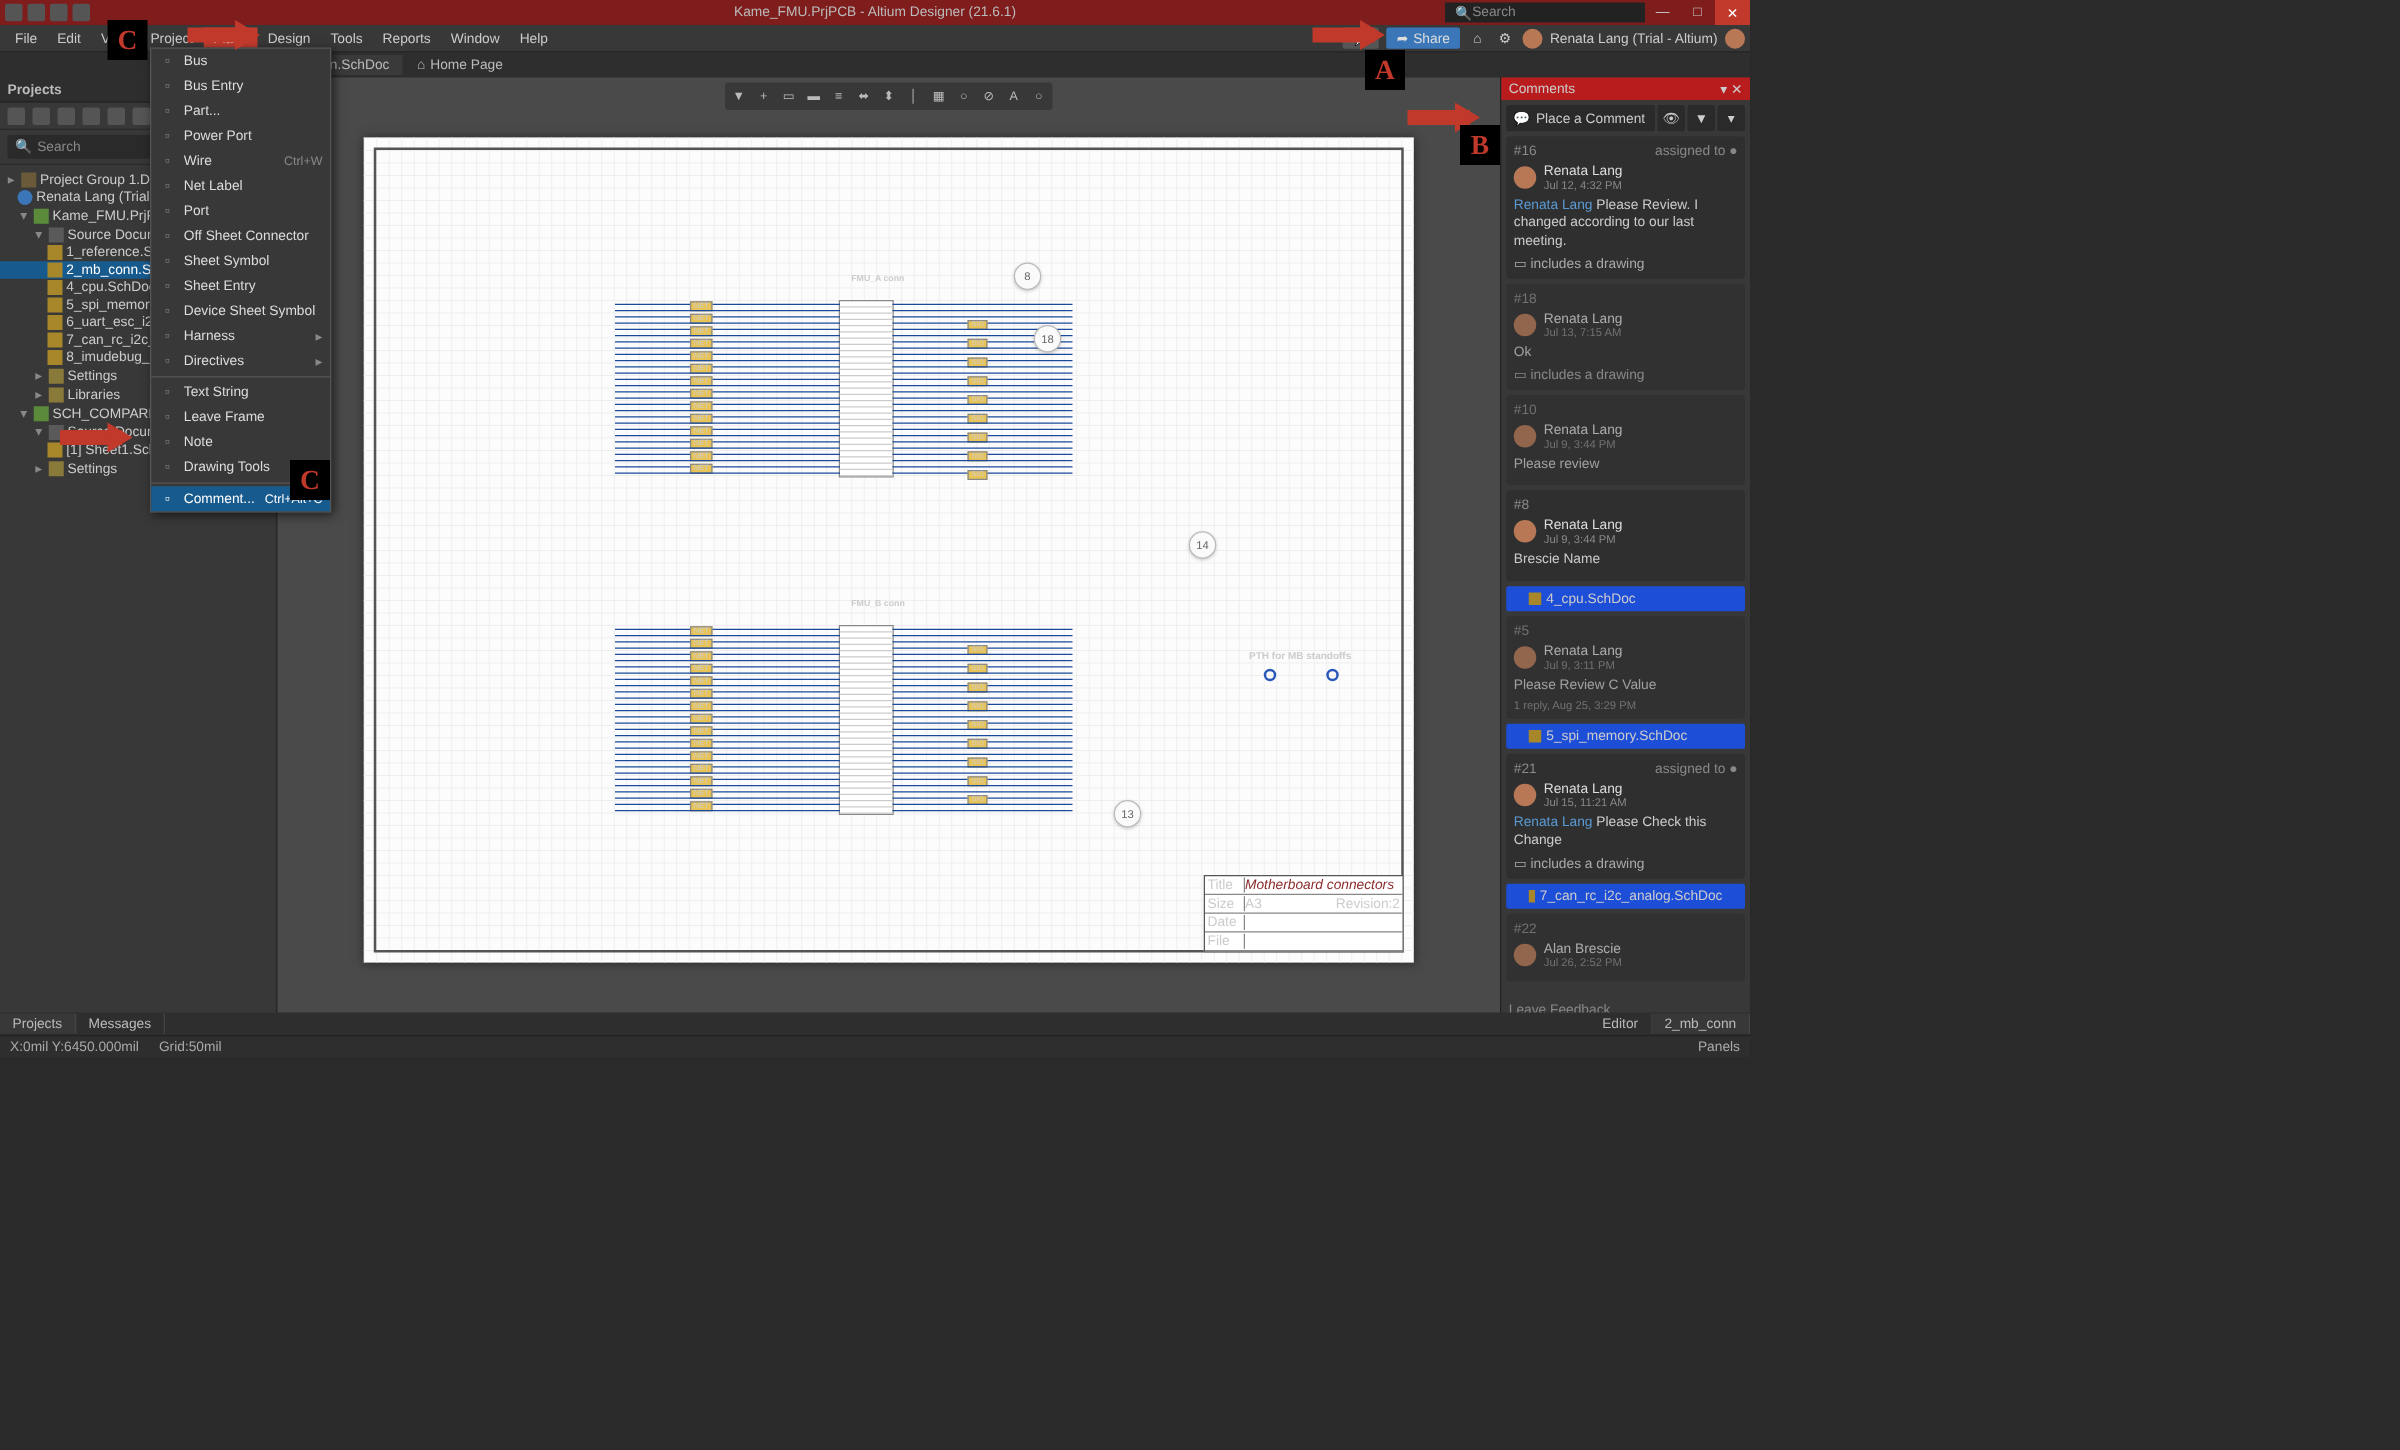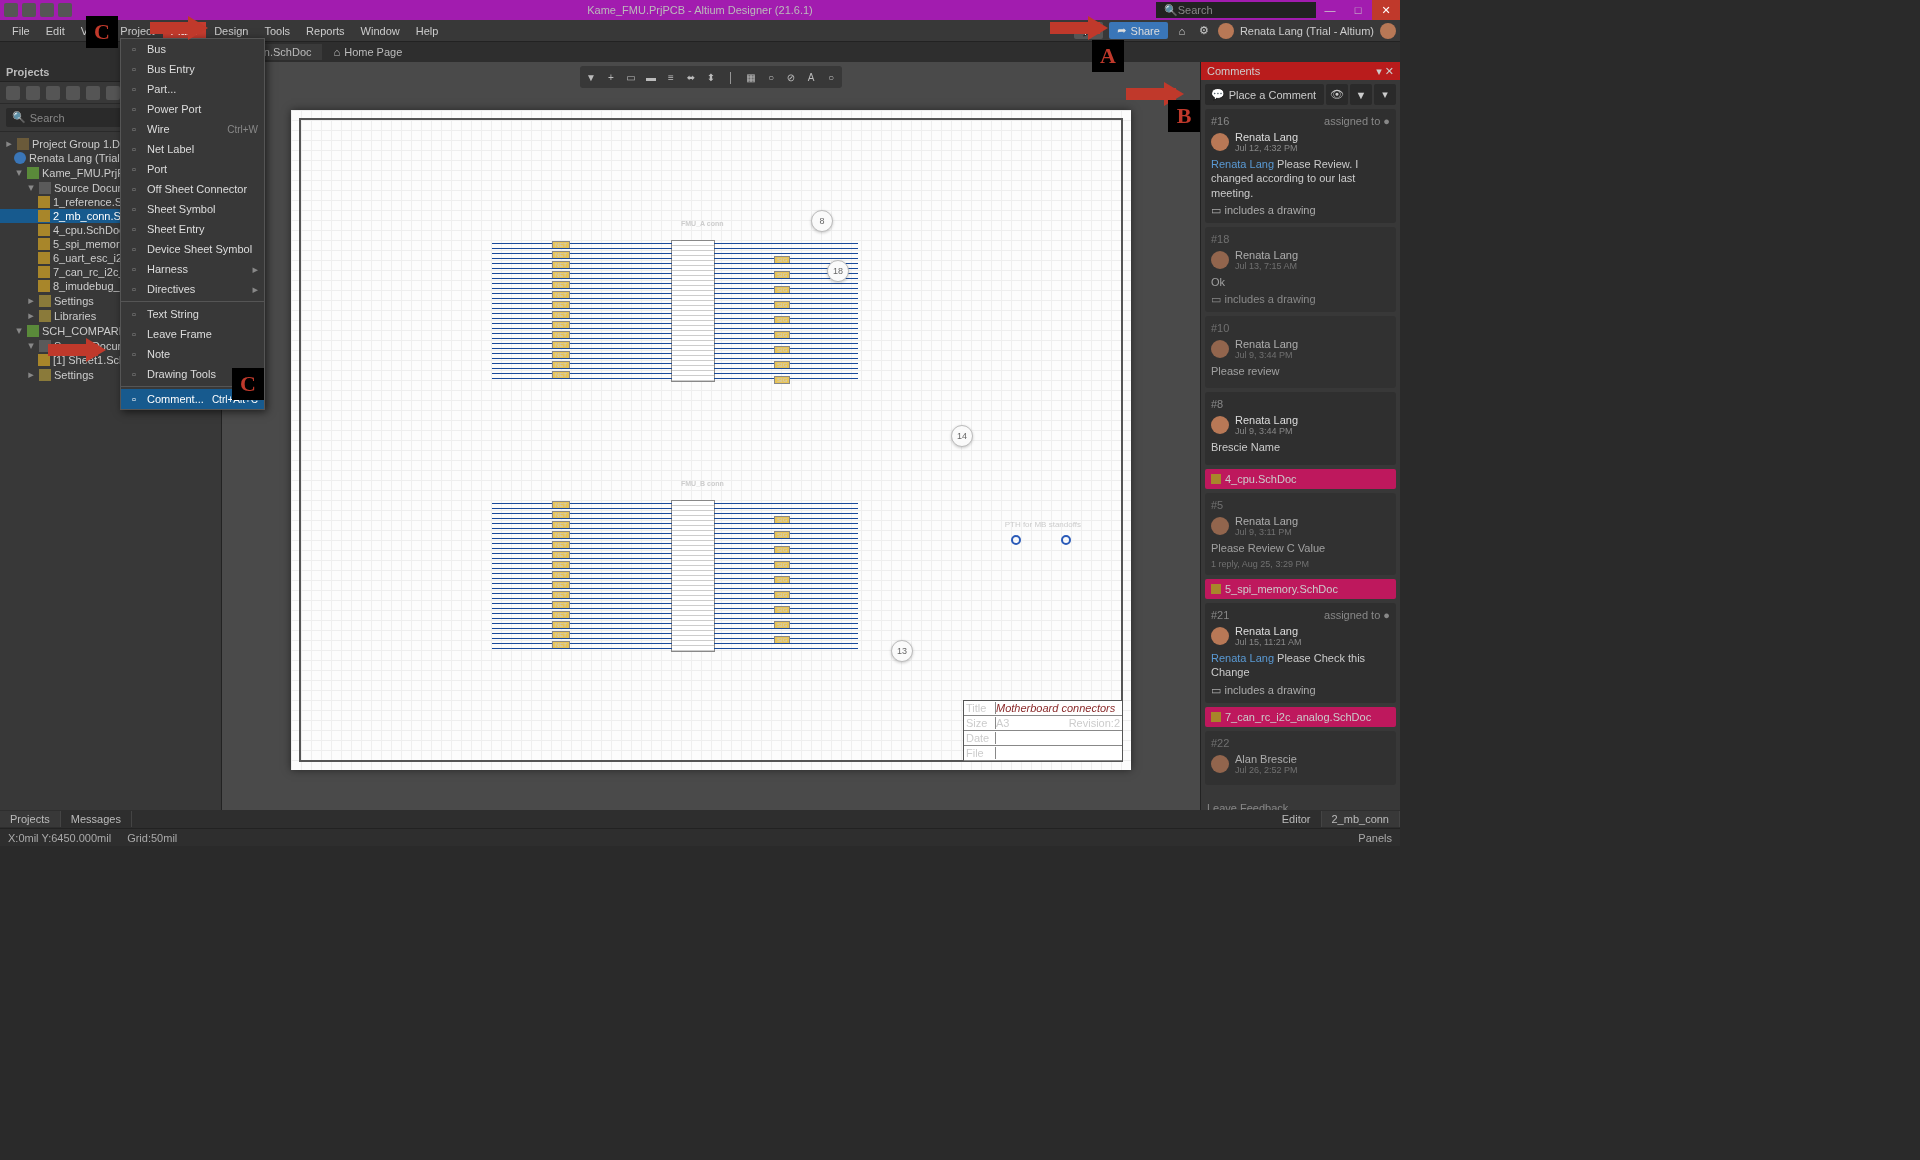--- a/index.html
+++ b/index.html
@@ -1,17 +1,17 @@
 <!DOCTYPE html>
 <html><head>
 <meta charset="utf-8">
 <style>
 *{margin:0;padding:0;box-sizing:border-box;font-family:"Segoe UI",Arial,sans-serif;font-size:11px;user-select:none}
 body{background:#2a2a2a;color:#ccc;width:1400px;height:846px;overflow:hidden;position:relative}
-.titlebar{height:20px;background:#a21caf;display:flex;align-items:center;padding:0 4px;position:relative}
+.titlebar{height:20px;background:#7f1d1d;display:flex;align-items:center;padding:0 4px;position:relative}
 .titlebar .icons-left{display:flex;gap:4px}
 .titlebar .icons-left span{width:14px;height:14px;background:#555;border-radius:2px}
 .titlebar .title{position:absolute;left:50%;transform:translateX(-50%);color:#bbb}
 .titlebar .right{position:absolute;right:0;display:flex;align-items:center;gap:0}
 .titlebar .search{background:#222;color:#888;padding:2px 8px;width:160px;height:16px;display:flex;align-items:center}
 .titlebar .win-btn{width:28px;height:20px;display:flex;align-items:center;justify-content:center;color:#ccc}
 .titlebar .win-btn.close{background:#c0392b;color:#fff}
 .menubar{height:22px;background:#383838;display:flex;align-items:center;padding:0 4px;border-bottom:1px solid #222;position:relative}
 .menubar .menu-item{padding:3px 8px;color:#ccc;cursor:pointer}
 .menubar .menu-item.sel{background:#c43c2f;color:#fff}
@@ -76,21 +76,21 @@
 .comments .card{background:#2f2f2f;border-radius:3px;margin-bottom:4px;padding:6px;font-size:10px}
 .comments .card.dim{opacity:.7}
 .comments .card .chead{display:flex;justify-content:space-between;color:#888;margin-bottom:4px}
 .comments .card .user{display:flex;gap:6px;align-items:center;margin-bottom:4px}
 .comments .card .av{width:18px;height:18px;border-radius:50%;background:#b87856;flex-shrink:0}
 .comments .card .uname{color:#ddd}
 .comments .card .date{color:#888;font-size:9px}
 .comments .card .msg{color:#ccc;line-height:1.3;margin-bottom:4px}
 .comments .card .msg .mention{color:#5a9ad4}
 .comments .card .draw{color:#aaa;display:flex;gap:4px;align-items:center}
-.comments .section{background:#be185d;padding:4px 6px;display:flex;align-items:center;gap:4px;margin-bottom:4px;border-radius:2px}
+.comments .section{background:#1d4ed8;padding:4px 18px;display:flex;align-items:center;gap:4px;margin-bottom:4px;border-radius:2px}
 .comments .section .ico{width:10px;height:10px;background:#a8862a}
 .comments .feedback{padding:4px 6px;color:#888}
 .dropdown{position:absolute;left:120px;top:38px;width:145px;background:#383838;border:1px solid #555;box-shadow:2px 2px 8px rgba(0,0,0,.6);z-index:100}
 .dropdown .it{display:flex;align-items:center;padding:3px 6px;gap:6px;color:#ddd}
 .dropdown .it .ic{width:14px;height:14px;display:flex;align-items:center;justify-content:center;color:#888}
 .dropdown .it .sc{margin-left:auto;color:#888;font-size:10px}
 .dropdown .it.sel{background:#175a8e;color:#fff}
 .dropdown .it.sel .ic,.dropdown .it.sel .sc{color:#fff}
 .dropdown .it .arr{margin-left:auto;color:#888}
 .dropdown .sep{height:1px;background:#555;margin:2px 0}
@@ -553,21 +553,21 @@
             <div class="netline"></div>
             <div class="netline"></div>
             <div class="netline">
               <span class="netlbl">SIG</span>
             </div>
             <div class="netline"></div>
             <div class="netline"></div>
           </div>
       </div>
 
-      <div class="schblk" style="right:50px;top:410px;font-weight:normal;font-size:8px">PTH for MB standoffs</div>
+      <div class="schblk" style="right:50px;top:410px;font-weight:bold;font-size:8px">PTH for MB standoffs</div>
       <div class="schblk" style="right:60px;top:425px">
           <div style="width:10px;height:10px;border:2px solid #2a5ab8;border-radius:50%"></div>
         </div>
       <div class="schblk" style="right:110px;top:425px">
           <div style="width:10px;height:10px;border:2px solid #2a5ab8;border-radius:50%"></div>
         </div>
 
       <div class="badge" style="left:520px;top:100px">8</div>
       <div class="badge" style="left:536px;top:150px">18</div>
       <div class="badge" style="left:660px;top:315px">14</div>

